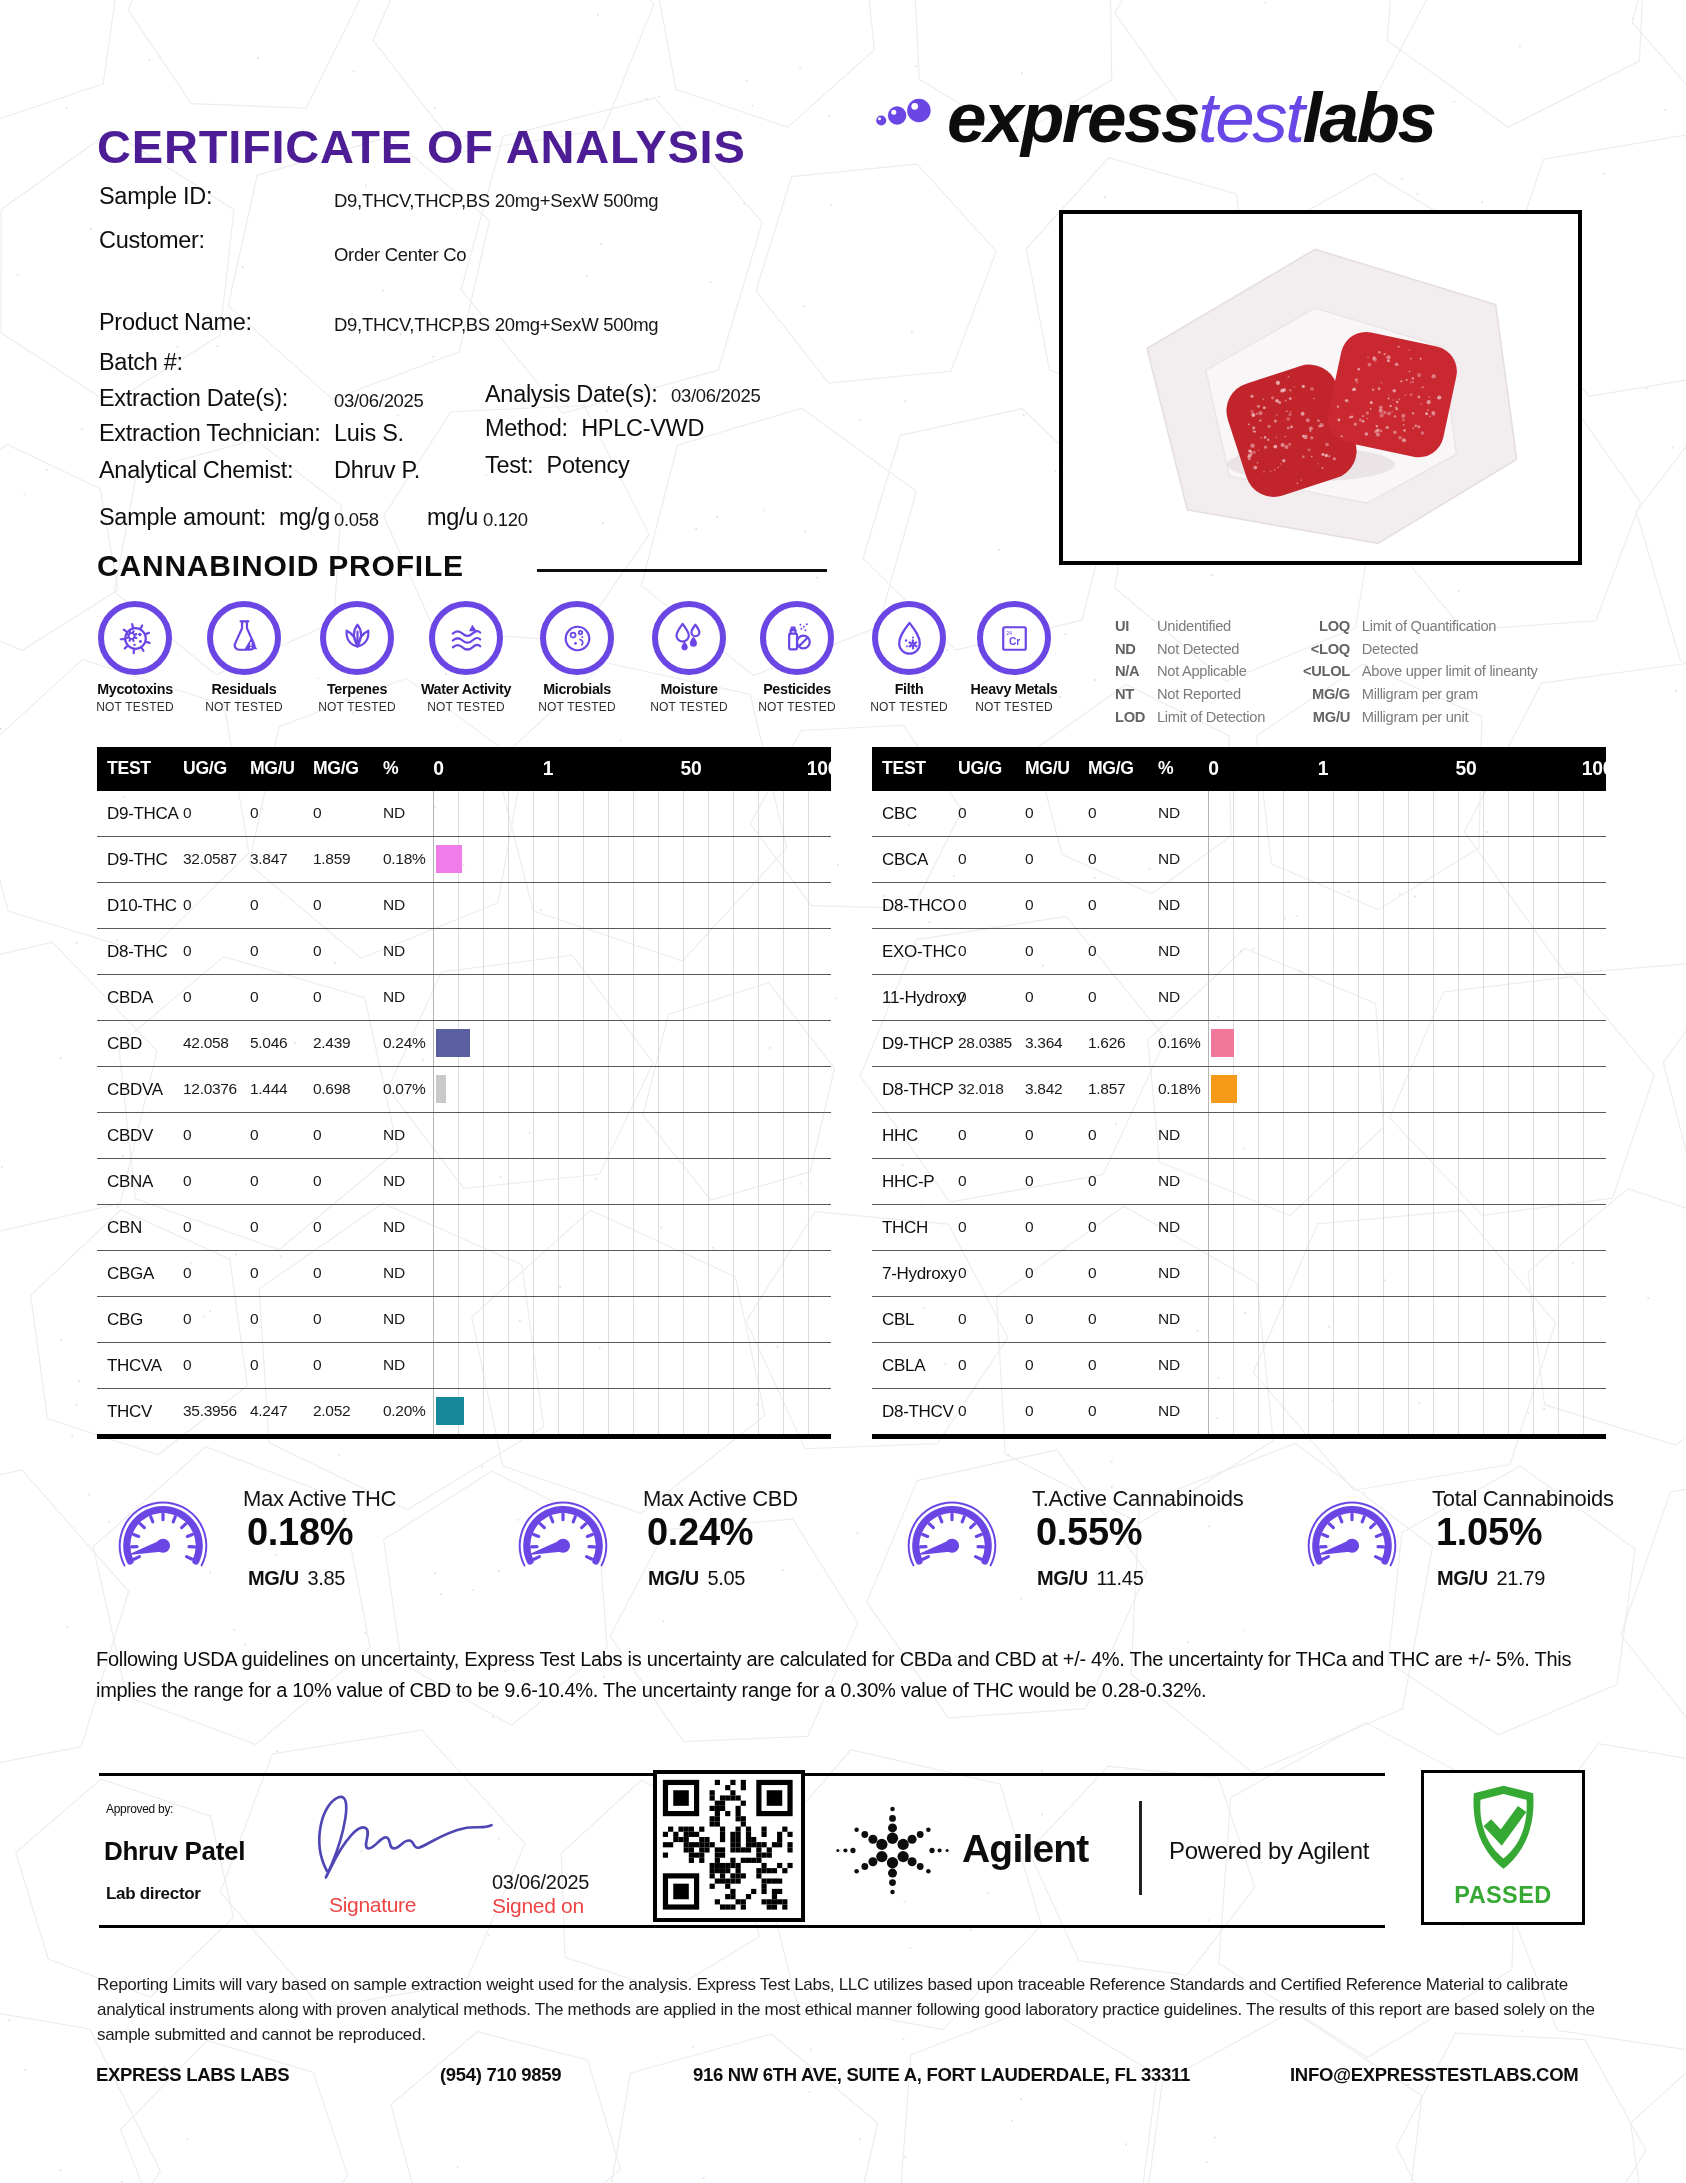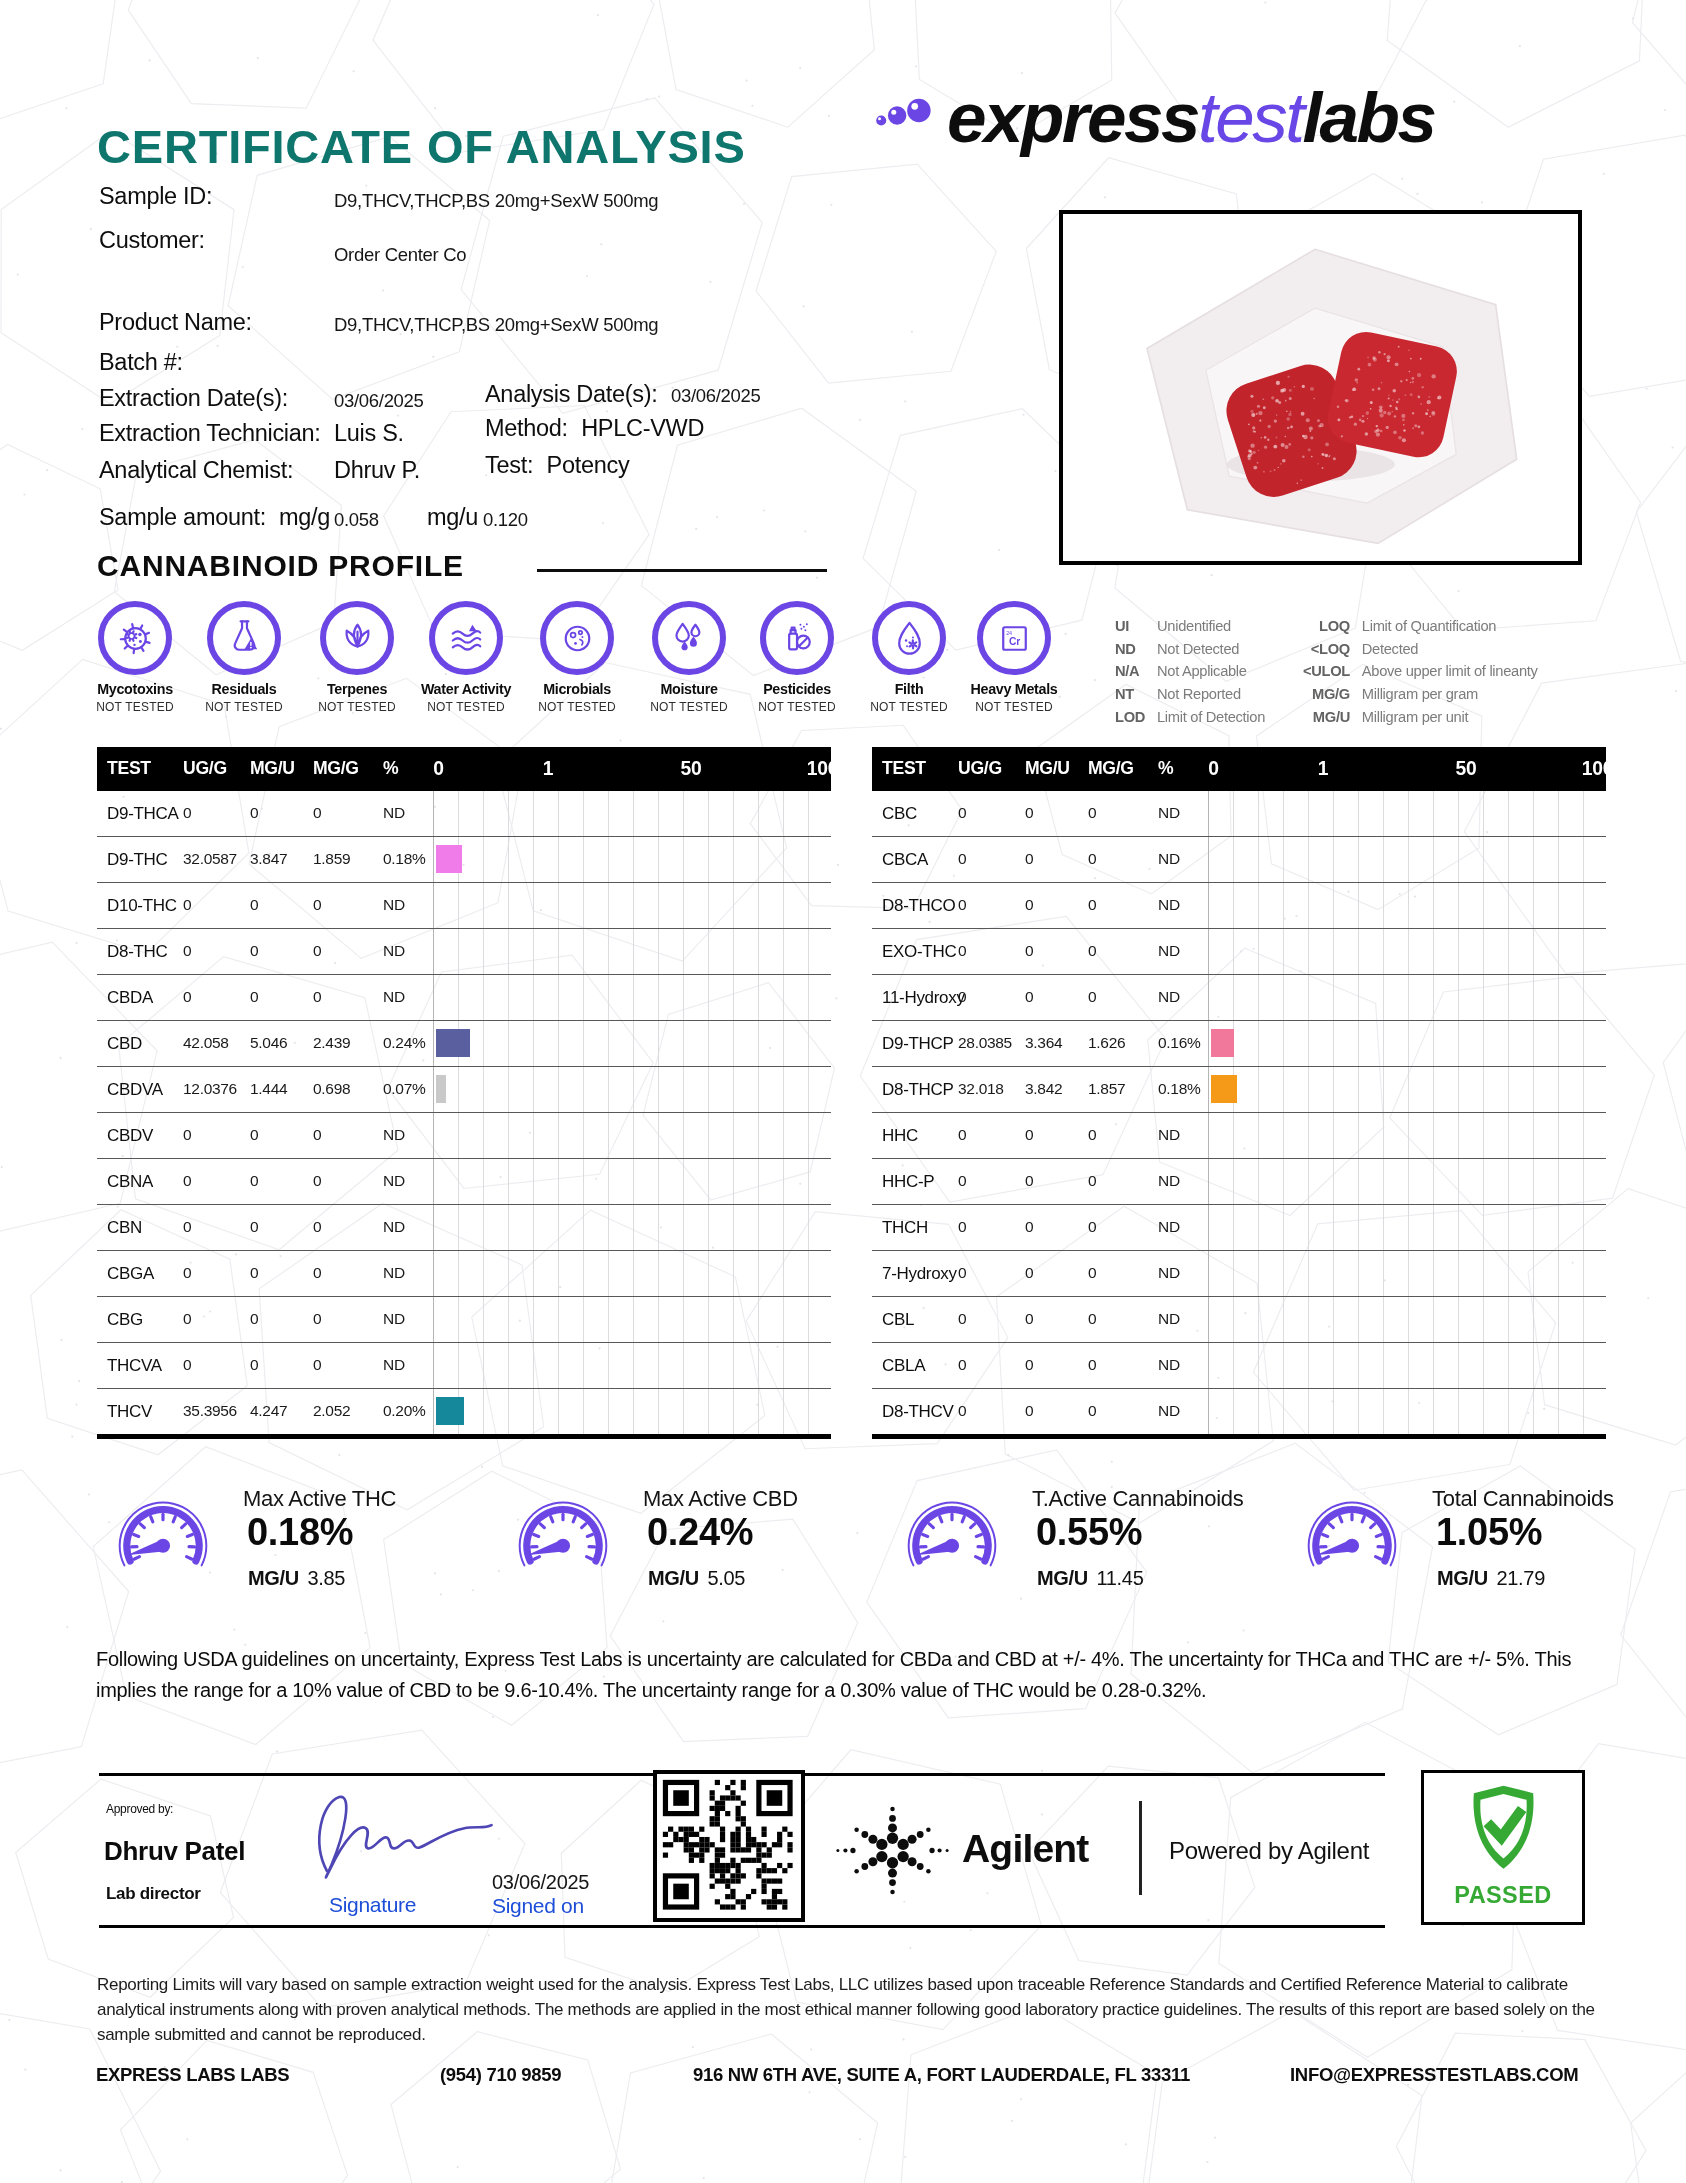--- a/index.html
+++ b/index.html
@@ -1,21 +1,21 @@
 <!DOCTYPE html>
 <html style="font-size:13.4px"><head>
 <meta charset="utf-8">
 <style>
   html,body{margin:0;padding:0;background:#fff;}
   .page{position:relative;width:1687px;height:2183px;background:#ffffff;
     font-family:"Liberation Sans",sans-serif;color:#111;overflow:hidden;letter-spacing:-0.3px;}
   #bg{position:absolute;inset:0;z-index:0;}
   .z{position:absolute;z-index:2;}
   
-  .title{font-size:47px;font-weight:800;letter-spacing:0.8px;color:#0f766e;}
+  .title{font-size:47px;font-weight:800;letter-spacing:0.8px;color:#4c1d95;}
   .logo{display:flex;align-items:flex-start;}
   .logo-express,.logo-labs{font-size:71px;font-weight:800;font-style:italic;color:#0d0d0d;letter-spacing:-2.5px;}
   .logo-test{font-size:71px;font-weight:400;font-style:italic;color:#6847e6;letter-spacing:-2.5px;}
   
   .lbl{font-size:23.5px;color:#0e0e0e;}
   .val{font-size:18.5px;color:#161616;}
   .inline-pair{display:flex;gap:13.4px;align-items:baseline;}
   
   .sec-head{font-size:30px;font-weight:800;letter-spacing:0.8px;color:#0d0d0d;}
   .sec-line{height:2.5px;background:#0d0d0d;}
@@ -52,21 +52,21 @@
   .gunit{position:absolute;left:149px;top:81px;font-size:20px;color:#111;}
   .gunit b{margin-right:8.4px;}
   
   .note{font-size:20px;line-height:31px;color:#0c0c0c;}
   .foot-note{font-size:17px;line-height:25px;color:#1c1c1c;}
   
   .hline{position:absolute;height:3.4px;background:#000;}
   .ap-lbl{font-size:12px;color:#0e0e0e;}
   .ap-name{font-size:26px;font-weight:800;color:#0b0b0b;}
   .ap-role{font-size:17px;font-weight:700;color:#0e0e0e;}
-  .ap-sig-lbl{font-size:21px;color:#1d4ed8;}
+  .ap-sig-lbl{font-size:21px;color:#ef4444;}
   .qr-box{border:4.2px solid #000;background:#fff;}
   .agilent-name{font-size:39px;font-weight:800;color:#0d0d0d;letter-spacing:-0.8px;}
   .agilent-tag{font-size:24px;color:#111;}
   .vbar{position:absolute;width:2.5px;background:#222;}
   .passed-box{border:3.4px solid #000;background:#fff;text-align:center;}
   .passed-txt{font-size:23.5px;font-weight:800;color:#36a935;letter-spacing:0.4px;}
   
   .contact{font-size:18.5px;font-weight:700;color:#0d0d0d;white-space:nowrap;}
 </style>
 </head>

